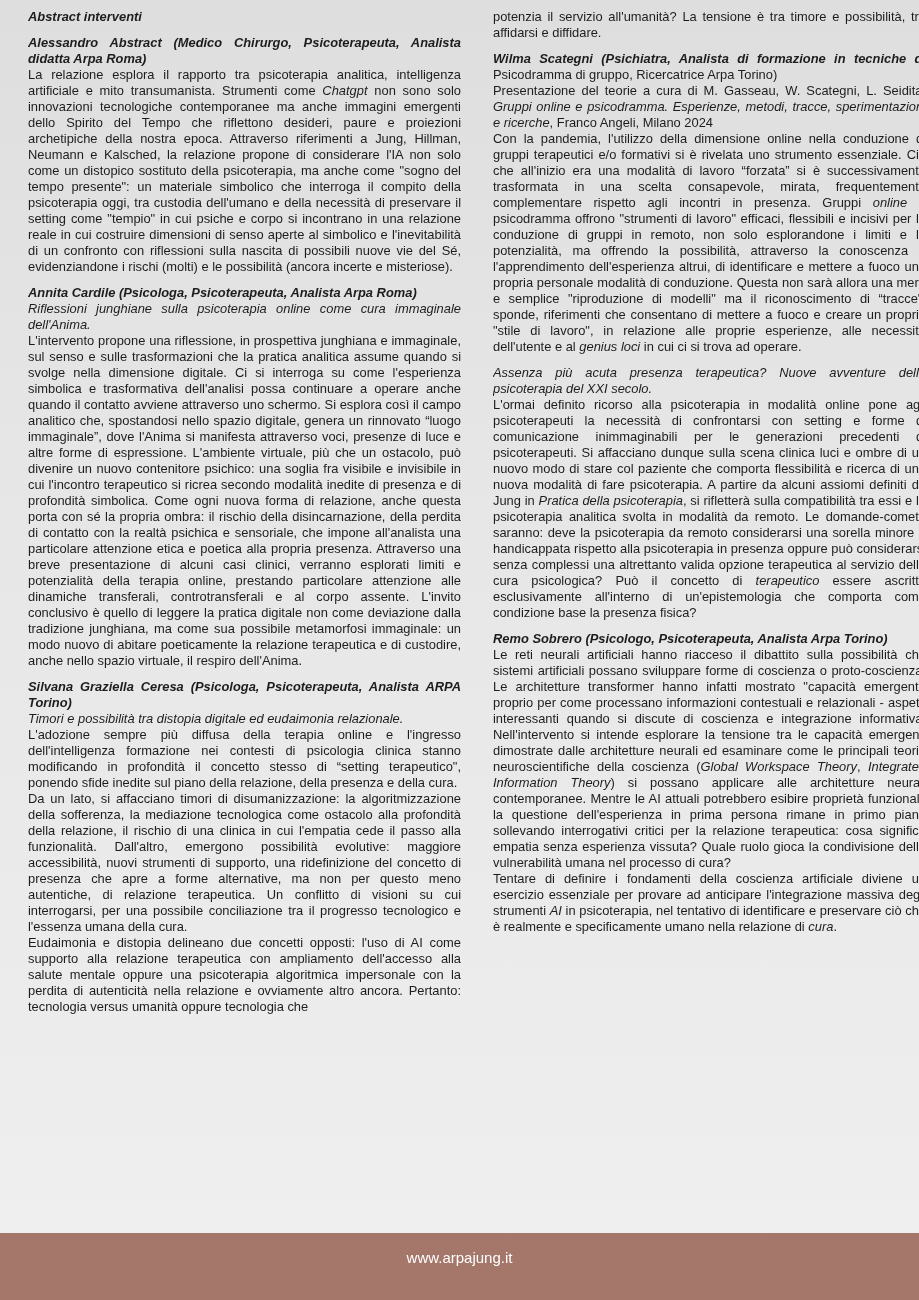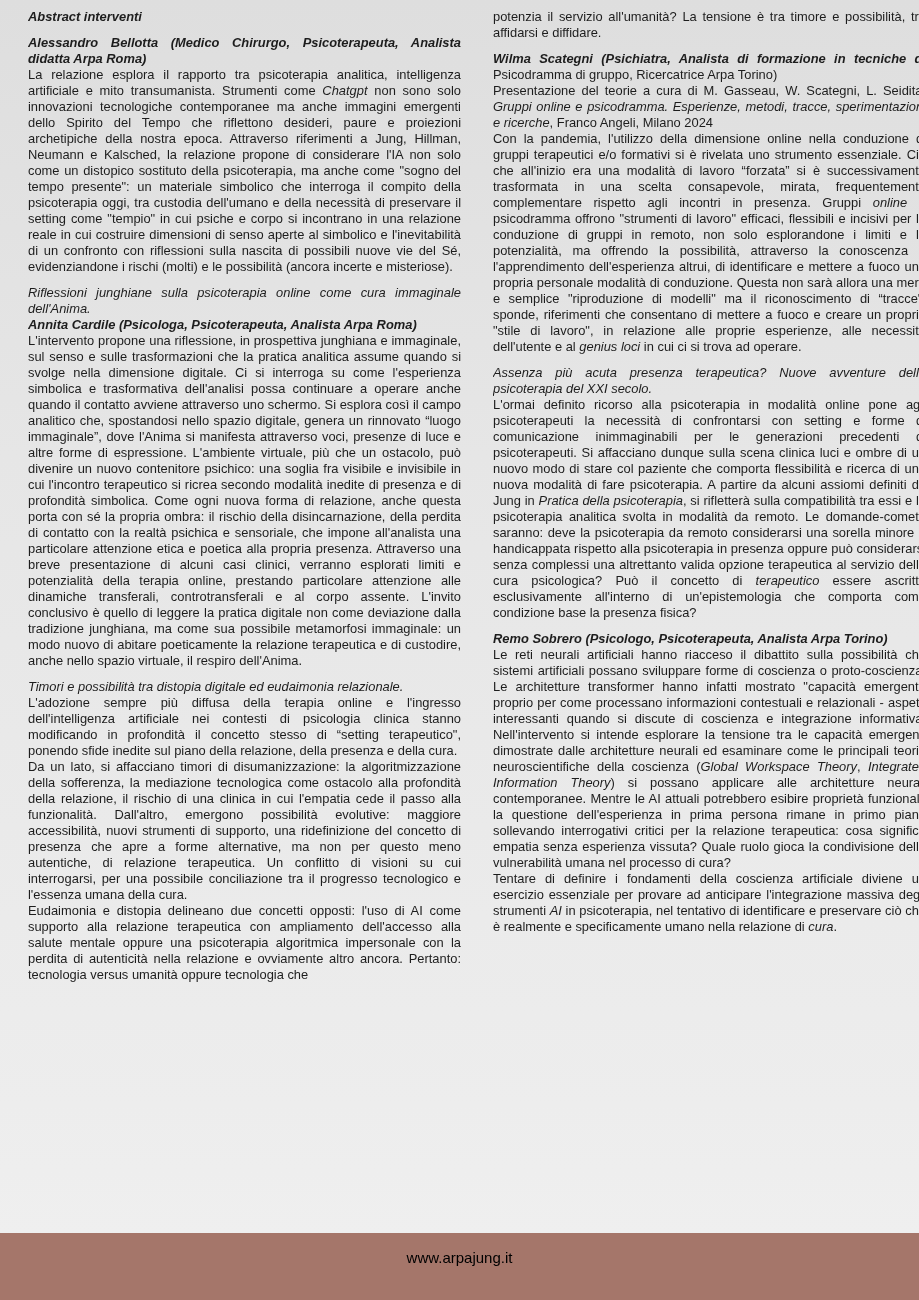--- a/index.html
+++ b/index.html
@@ -23,42 +23,43 @@
   .column > section:first-child { margin-top:0; }
   .run-bi { font-weight:bold; font-style:italic; }
   .run-i  { font-style:italic; }
   .run-r  { font-weight:normal; font-style:normal;margin-top:32px; }
   .footer {
     position:absolute; left:0; bottom:0; width:919px; height:67px;
     background:#a5766a;
   }
   .footer-url {
     display:block; text-align:center; padding-top:16px;
-    font-size:15px; color:#000000; font-style:normal;
+    font-size:15px; color:#ffffff; font-style:normal;
   }
 </style>
 </head>
 <body>
 
 <div class="page" style="color: rgb(29, 29, 29);">
   <div class="columns">
     <div class="column">
       <p class="page-heading"><span class="run-bi">Abstract interventi</span></p>
     <section>
-          <p><span class="run-bi">Alessandro Bellotta (Medico Chirurgo, Psicoterapeuta, Analista didatta Arpa Roma)</span></p>
+          <p><span class="run-bi">Alessandro Abstract (Medico Chirurgo, Psicoterapeuta, Analista didatta Arpa Roma)</span></p>
           <p><span class="run-r">La relazione esplora il rapporto tra psicoterapia analitica, intelligenza artificiale e mito transumanista. Strumenti come </span><span class="run-i">Chatgpt</span><span class="run-r"> non sono solo innovazioni tecnologiche contemporanee ma anche immagini emergenti dello Spirito del Tempo che riflettono desideri, paure e proiezioni archetipiche della nostra epoca. Attraverso riferimenti a Jung, Hillman, Neumann e Kalsched, la relazione propone di considerare l'IA non solo come un distopico sostituto della psicoterapia, ma anche come "sogno del tempo presente": un materiale simbolico che interroga il compito della psicoterapia oggi, tra custodia dell'umano e della necessità di preservare il setting come "tempio" in cui psiche e corpo si incontrano in una relazione reale in cui costruire dimensioni di senso aperte al simbolico e l'inevitabilità di un confronto con riflessioni sulla nascita di possibili nuove vie del Sé, evidenziandone i rischi (molti) e le possibilità (ancora incerte e misteriose).</span></p>
         </section>
         <section>
+          <p><span class="run-bi">Annita Cardile (Psicologa, Psicoterapeuta, Analista Arpa Roma)</span></p>
           <p><span class="run-i">Riflessioni junghiane sulla psicoterapia online come cura immaginale dell'Anima.</span></p>
-          <p><span class="run-bi">Annita Cardile (Psicologa, Psicoterapeuta, Analista Arpa Roma)</span></p>
           <p><span class="run-r">L'intervento propone una riflessione, in prospettiva junghiana e immaginale, sul senso e sulle trasformazioni che la pratica analitica assume quando si svolge nella dimensione digitale. Ci si interroga su come l'esperienza simbolica e trasformativa dell'analisi possa continuare a operare anche quando il contatto avviene attraverso uno schermo. Si esplora così il campo analitico che, spostandosi nello spazio digitale, genera un rinnovato “luogo immaginale”, dove l'Anima si manifesta attraverso voci, presenze di luce e altre forme di espressione. L'ambiente virtuale, più che un ostacolo, può divenire un nuovo contenitore psichico: una soglia fra visibile e invisibile in cui l'incontro terapeutico si ricrea secondo modalità inedite di presenza e di profondità simbolica. Come ogni nuova forma di relazione, anche questa porta con sé la propria ombra: il rischio della disincarnazione, della perdita di contatto con la realtà psichica e sensoriale, che impone all'analista una particolare attenzione etica e poetica alla propria presenza. Attraverso una breve presentazione di alcuni casi clinici, verranno esplorati limiti e potenzialità della terapia online, prestando particolare attenzione alle dinamiche transferali, controtransferali e al corpo assente. L'invito conclusivo è quello di leggere la pratica digitale non come deviazione dalla tradizione junghiana, ma come sua possibile metamorfosi immaginale: un modo nuovo di abitare poeticamente la relazione terapeutica e di custodire, anche nello spazio virtuale, il respiro dell'Anima.</span></p>
         </section>
         <section>
+          <p><span class="run-bi">Silvana Graziella Ceresa (Psicologa, Psicoterapeuta, Analista ARPA Torino)</span></p>
           <p><span class="run-i">Timori e possibilità tra distopia digitale ed eudaimonia relazionale.</span></p>
-          <p><span class="run-r">L'adozione sempre più diffusa della terapia online e l'ingresso dell'intelligenza artificiale nei contesti di psicologia clinica stanno modificando in profondità il concetto stesso di “setting terapeutico", ponendo sfide inedite sul piano della relazione, della presenza e della cura.</span></p>
+          <p><span class="run-r">L'adozione sempre più diffusa della terapia online e l'ingresso dell'intelligenza formazione nei contesti di psicologia clinica stanno modificando in profondità il concetto stesso di “setting terapeutico", ponendo sfide inedite sul piano della relazione, della presenza e della cura.</span></p>
           <p><span class="run-r">Da un lato, si affacciano timori di disumanizzazione: la algoritmizzazione della sofferenza, la mediazione tecnologica come ostacolo alla profondità della relazione, il rischio di una clinica in cui l'empatia cede il passo alla funzionalità. Dall'altro, emergono possibilità evolutive: maggiore accessibilità, nuovi strumenti di supporto, una ridefinizione del concetto di presenza che apre a forme alternative, ma non per questo meno autentiche, di relazione terapeutica. Un conflitto di visioni su cui interrogarsi, per una possibile conciliazione tra il progresso tecnologico e l'essenza umana della cura.</span></p>
           <p><span class="run-r">Eudaimonia e distopia delineano due concetti opposti: l'uso di AI come supporto alla relazione terapeutica con ampliamento dell'accesso alla salute mentale oppure una psicoterapia algoritmica impersonale con la perdita di autenticità nella relazione e ovviamente altro ancora. Pertanto: tecnologia versus umanità oppure tecnologia che</span></p>
         </section>
       </div>
     <div class="column">
         <section>
           <p><span class="run-r">potenzia il servizio all'umanità? La tensione è tra timore e possibilità, tra affidarsi e diffidare.</span></p>
         </section>
         <section>
           <p><span class="run-bi">Wilma Scategni (Psichiatra, Analista di formazione in tecniche di </span><span class="run-r">Psicodramma di gruppo, Ricercatrice Arpa Torino)</span></p>

